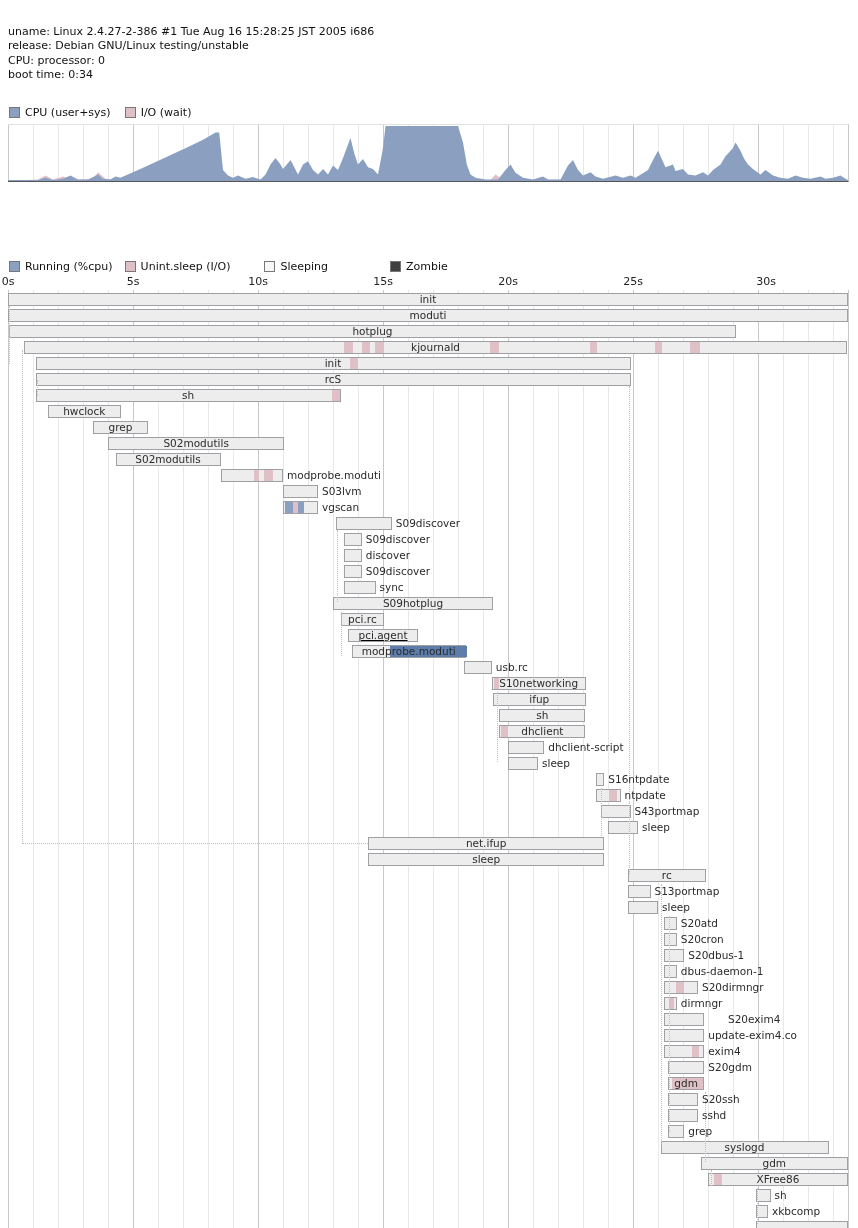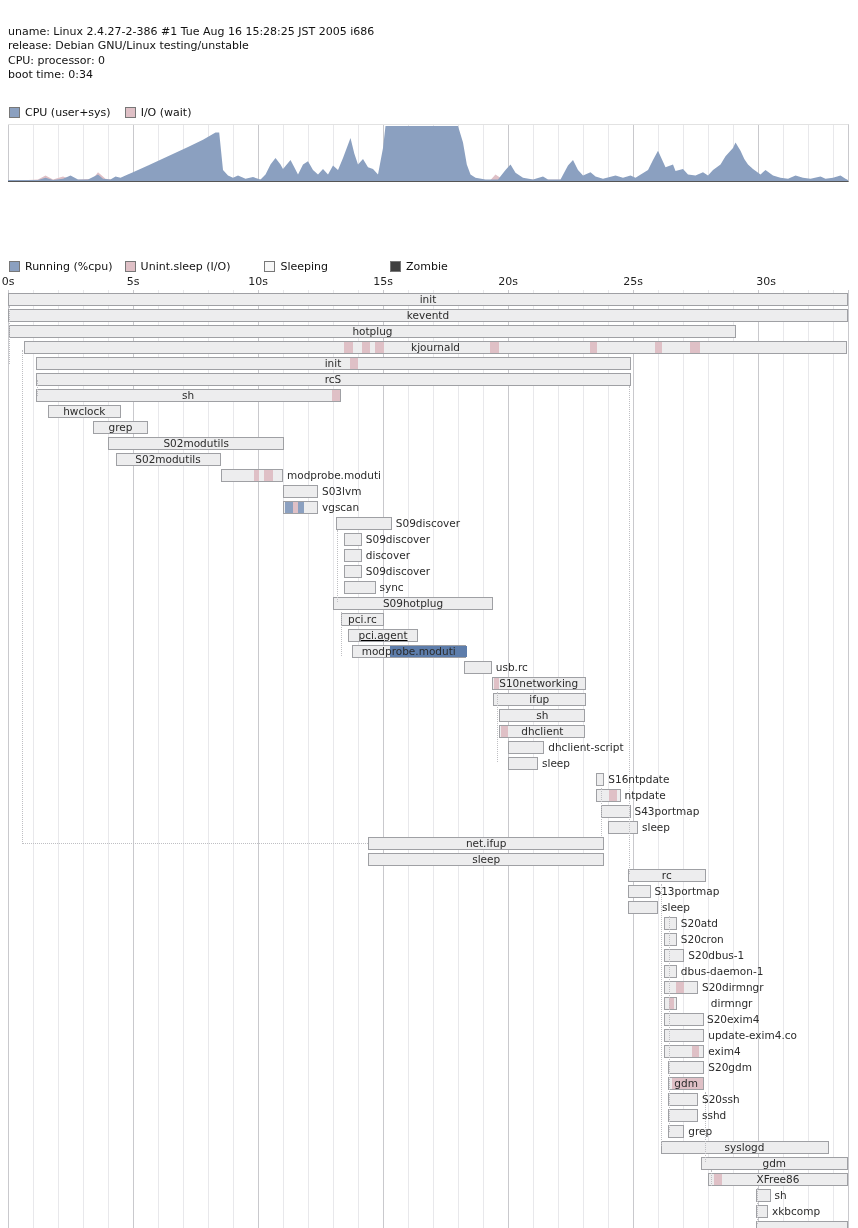--- a/index.html
+++ b/index.html
@@ -104,21 +104,21 @@
       <span class="tick" style="left: 500px;">20s</span>
       <span class="tick" style="left: 625px;">25s</span>
       <span class="tick" style="left: 714px; margin-left: 44px;">30s</span>
     </div>
 
   <div class="gridbg" id="gantt">
       <div class="pbar" style="left: 0px; top: 3px; width: 840px;">
         <span class="plabel-center">init</span>
       </div>
       <div class="pbar" style="left: 0px; top: 19px; width: 840px;">
-        <span class="plabel-center">keventd</span>
+        <span class="plabel-center">moduti</span>
       </div>
       <div class="pbar" style="left: 16.3px; top: 51px; width: 822.5px;">
         <div class="seg" style="left: 318.8px; width: 8.7px; background: rgb(223, 192, 198);"></div>
         <div class="seg" style="left: 336.3px; width: 8.7px; background: rgb(223, 192, 198);"></div>
         <div class="seg" style="left: 350px; width: 8.7px; background: rgb(223, 192, 198);"></div>
         <div class="seg" style="left: 465px; width: 8.8px; background: rgb(223, 192, 198);"></div>
         <div class="seg" style="left: 565px; width: 6.3px; background: rgb(223, 192, 198);"></div>
         <div class="seg" style="left: 630px; width: 6.3px; background: rgb(223, 192, 198);"></div>
         <div class="seg" style="left: 665px; width: 10px; background: rgb(223, 192, 198);"></div>
         <span class="plabel-center">kjournald</span>
@@ -236,23 +236,23 @@
       <span class="plabel-right" style="left: 680.3px; top: 659px;">S20dbus-1</span>
       <div class="pbar" style="left: 656.3px; top: 675px; width: 12.5px;"></div>
       <span class="plabel-right" style="left: 672.8px; top: 675px;">dbus-daemon-1</span>
       <div class="pbar" style="left: 656.3px; top: 691px; width: 33.8px;">
         <div class="seg" style="left: 11.2px; width: 7.5px; background: rgb(223, 192, 198);"></div>
       </div>
       <span class="plabel-right" style="left: 694px; top: 691px;">S20dirmngr</span>
       <div class="pbar" style="left: 656.3px; top: 707px; width: 12.5px;">
         <div class="seg" style="left: 3.7px; width: 5px; background: rgb(223, 192, 198);"></div>
       </div>
-      <span class="plabel-right" style="left: 672.8px; top: 707px; margin-left: 30px;">dirmngr</span>
+      <span class="plabel-right" style="left: 672.8px; top: 707px;">dirmngr</span>
       <div class="pbar" style="left: 656.3px; top: 723px; width: 40px;"></div>
-      <span class="plabel-right" style="left: 699px; top: 723px; text-align: right;">S20exim4</span>
+      <span class="plabel-right" style="left: 720px; top: 723px; text-align: right;">S20exim4</span>
       <div class="pbar" style="left: 656.3px; top: 739px; width: 40px;"></div>
       <span class="plabel-right" style="left: 700.3px; top: 739px;">update-exim4.co</span>
       <div class="pbar" style="left: 656.3px; top: 755px; width: 40px;">
         <div class="seg" style="left: 26.3px; width: 7.5px; background: rgb(223, 192, 198);"></div>
       </div>
       <span class="plabel-right" style="left: 700.3px; top: 755px;">exim4</span>
       <div class="pbar" style="left: 660px; top: 771px; width: 36.3px;"></div>
       <span class="plabel-right" style="left: 700.3px; top: 771px;">S20gdm</span>
       <div class="pbar" style="left: 660px; top: 787px; width: 36.3px;">
         <div class="seg" style="left: 2.5px; width: 31.3px; background: rgb(223, 192, 198);"></div>

